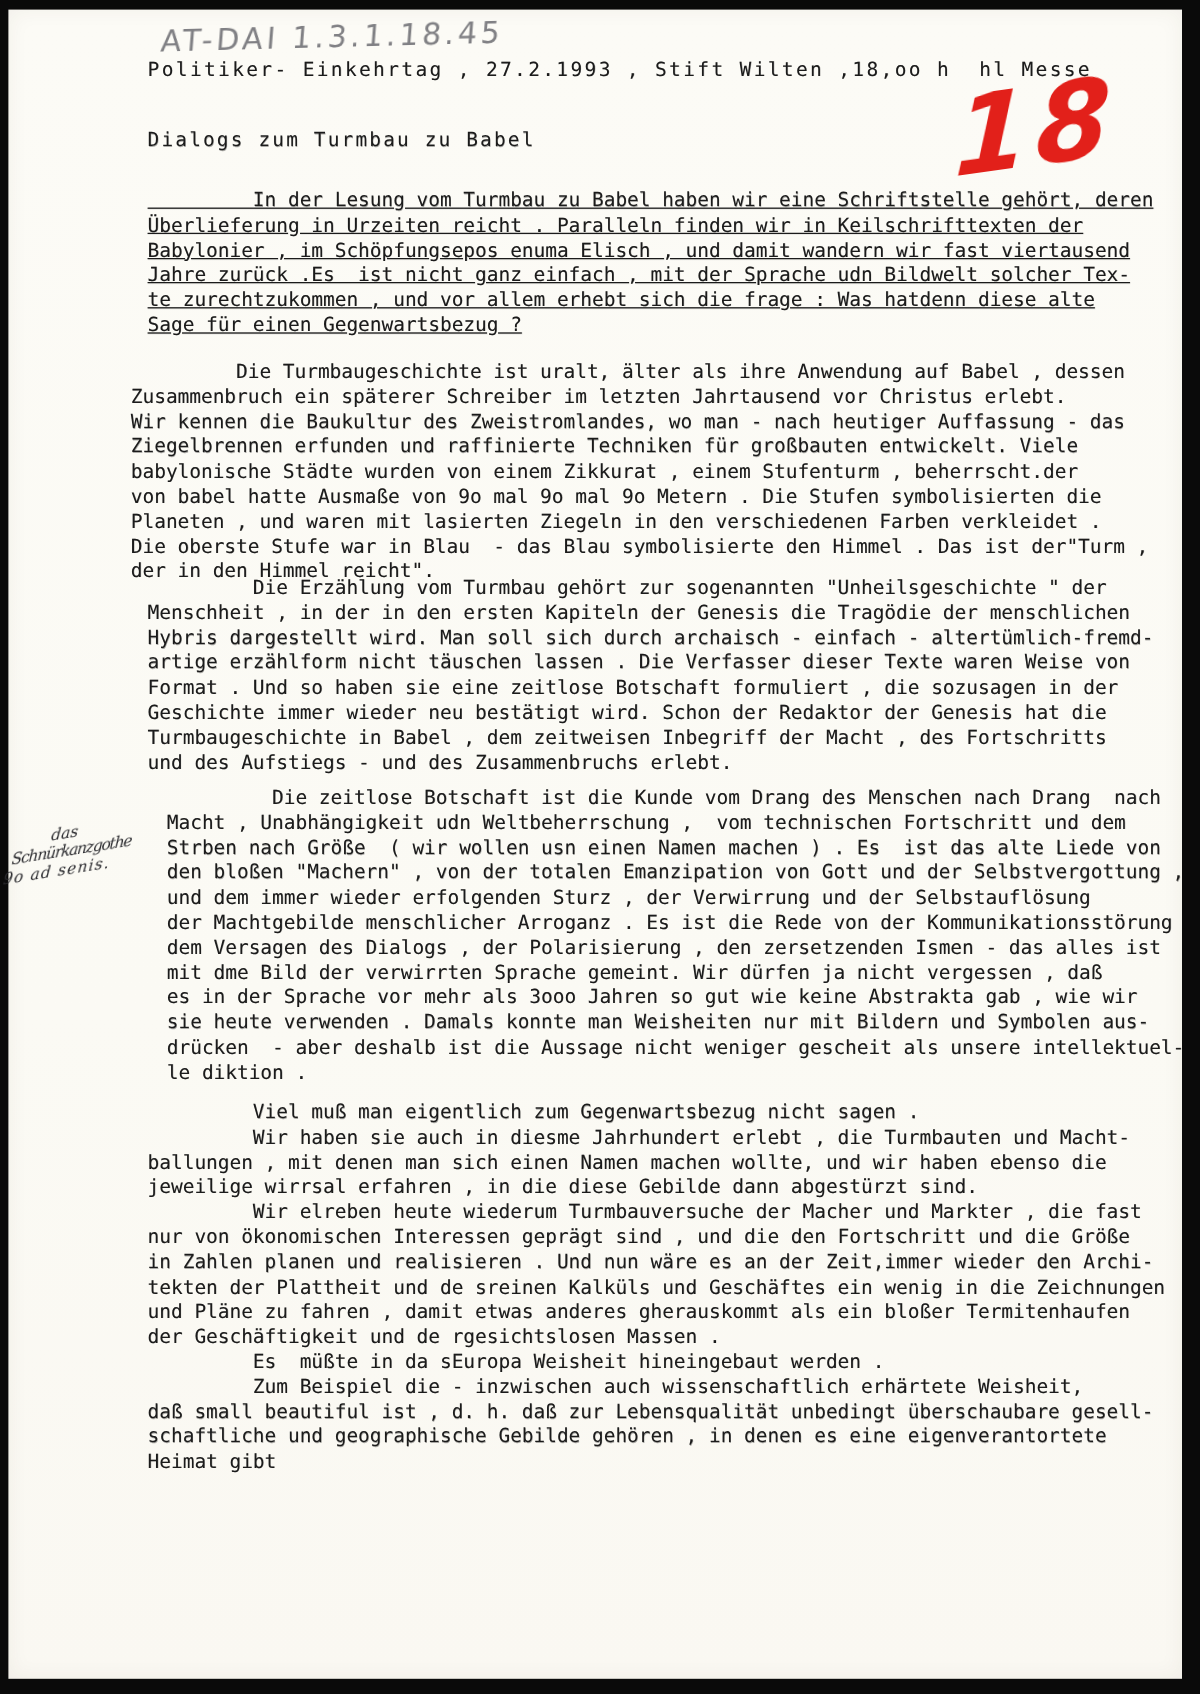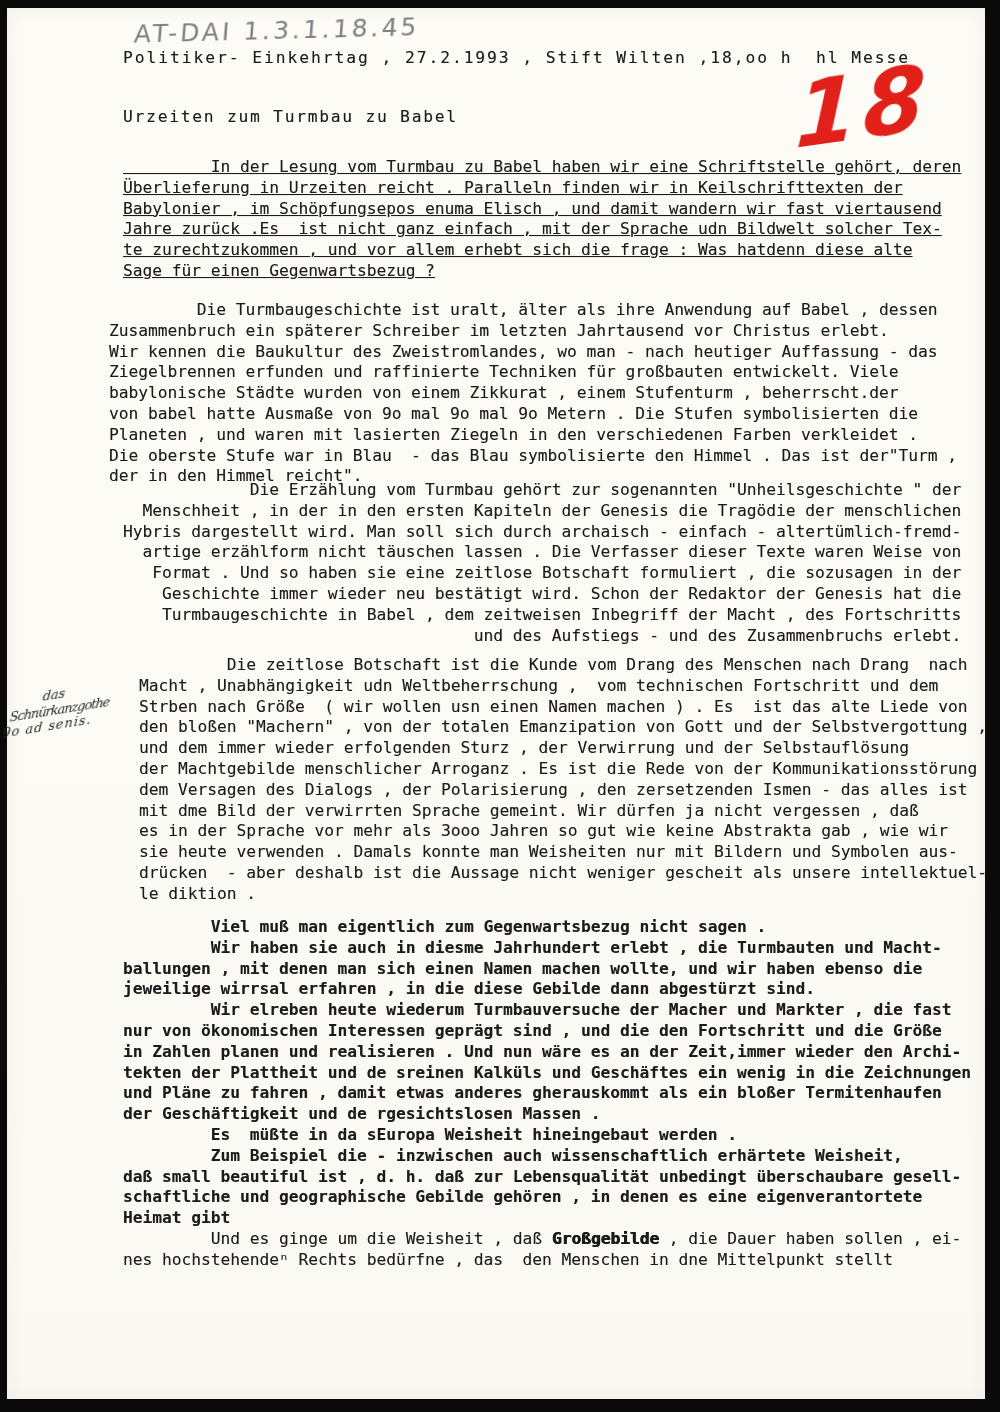--- a/index.html
+++ b/index.html
@@ -31,23 +31,23 @@
   .header-line{
     left:116px;top:40px;
     letter-spacing:2px;
   }
   .doc-title{
     left:116px;top:99px;
     letter-spacing:1.8px;
   }
   .p1{left:116px;top:149px;text-decoration:underline;}
   .p2{left:102px;top:292px;}
-  .p3{left:116px;top:472px;text-align:right;}
+  .p3{left:116px;top:472px;}
   .p4{left:132px;top:647px;}
-  .p5{left:116px;top:909px;font-weight:bold;}
+  .p5{left:116px;top:909px;}
   .closing{left:116px;top:1221px;}
   .overtyped{
     font-weight:bold;
     text-shadow:0.7px 0 0 currentColor, 0.3px 0.2px 0 rgba(20,20,20,0.5);
   }
   .pencil-note{
     position:absolute;
     left:127px;top:8px;
     font-family:"DejaVu Sans", sans-serif;
     font-size:25px;
@@ -90,21 +90,21 @@
 <body>
 
 <div class="page">
 
   <div class="pencil-note">AT-DAI 1.3.1.18.45</div>
 
   <div class="red-number">18</div>
 
   <pre class="typed header-line">Politiker- Einkehrtag , 27.2.1993 , Stift Wilten ,18,oo h  hl Messe</pre>
 
-  <pre class="typed doc-title">Urzeiten zum Turmbau zu Babel</pre>
+  <pre class="typed doc-title">Dialogs zum Turmbau zu Babel</pre>
 
   <pre class="typed p1">         In der Lesung vom Turmbau zu Babel haben wir eine Schriftstelle gehört, deren
 Überlieferung in Urzeiten reicht . Paralleln finden wir in Keilschrifttexten der
 Babylonier , im Schöpfungsepos enuma Elisch , und damit wandern wir fast viertausend
 Jahre zurück .Es  ist nicht ganz einfach , mit der Sprache udn Bildwelt solcher Tex-
 te zurechtzukommen , und vor allem erhebt sich die frage : Was hatdenn diese alte
 Sage für einen Gegenwartsbezug ?</pre>
 
   <pre class="typed p2">         Die Turmbaugeschichte ist uralt, älter als ihre Anwendung auf Babel , dessen
 Zusammenbruch ein späterer Schreiber im letzten Jahrtausend vor Christus erlebt.
@@ -147,17 +147,16 @@
 in Zahlen planen und realisieren . Und nun wäre es an der Zeit,immer wieder den Archi-
 tekten der Plattheit und de sreinen Kalküls und Geschäftes ein wenig in die Zeichnungen
 und Pläne zu fahren , damit etwas anderes gherauskommt als ein bloßer Termitenhaufen
 der Geschäftigkeit und de rgesichtslosen Massen .
          Es  müßte in da sEuropa Weisheit hineingebaut werden .
          Zum Beispiel die - inzwischen auch wissenschaftlich erhärtete Weisheit,
 daß small beautiful ist , d. h. daß zur Lebensqualität unbedingt überschaubare gesell-
 schaftliche und geographische Gebilde gehören , in denen es eine eigenverantortete
 Heimat gibt</pre>
 
-  <pre class="typed closing"><span>         Und es ginge um die Weisheit , daß </span><span class="overtyped">Großgebilde</span><span> , die Dauer haben sollen , ei-</span><br><span>nes hochstehendeⁿ Rechts bedürfne , das  den Menschen in dne Mittelpunkt stellt</span></pre>
 
   <div class="marginal-note"><span class="l1">das</span><span class="l2">Schnürkanzgothe</span><span class="l3">9o ad senis.</span></div>
 
 </div>
 
 </body></html>

